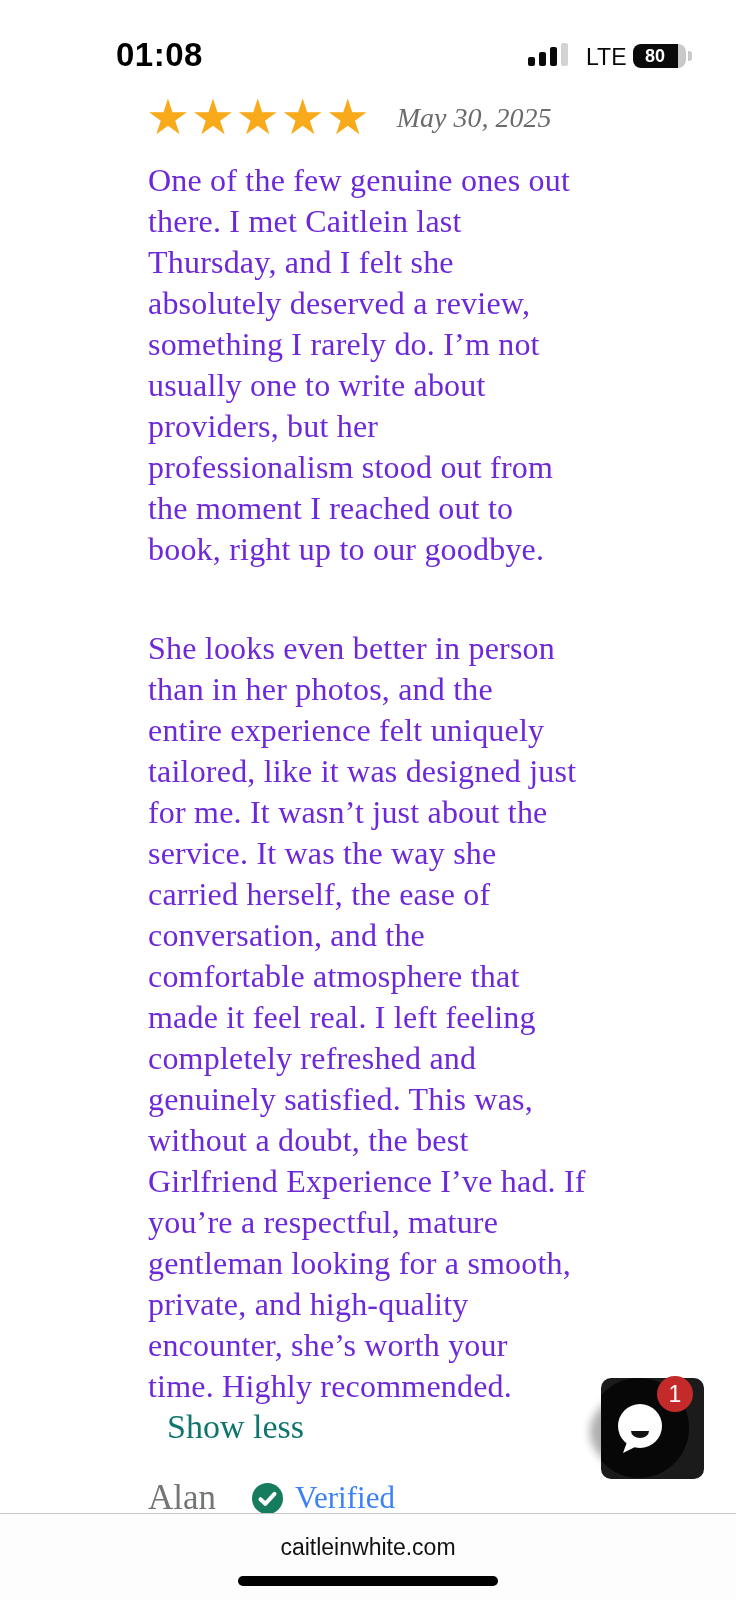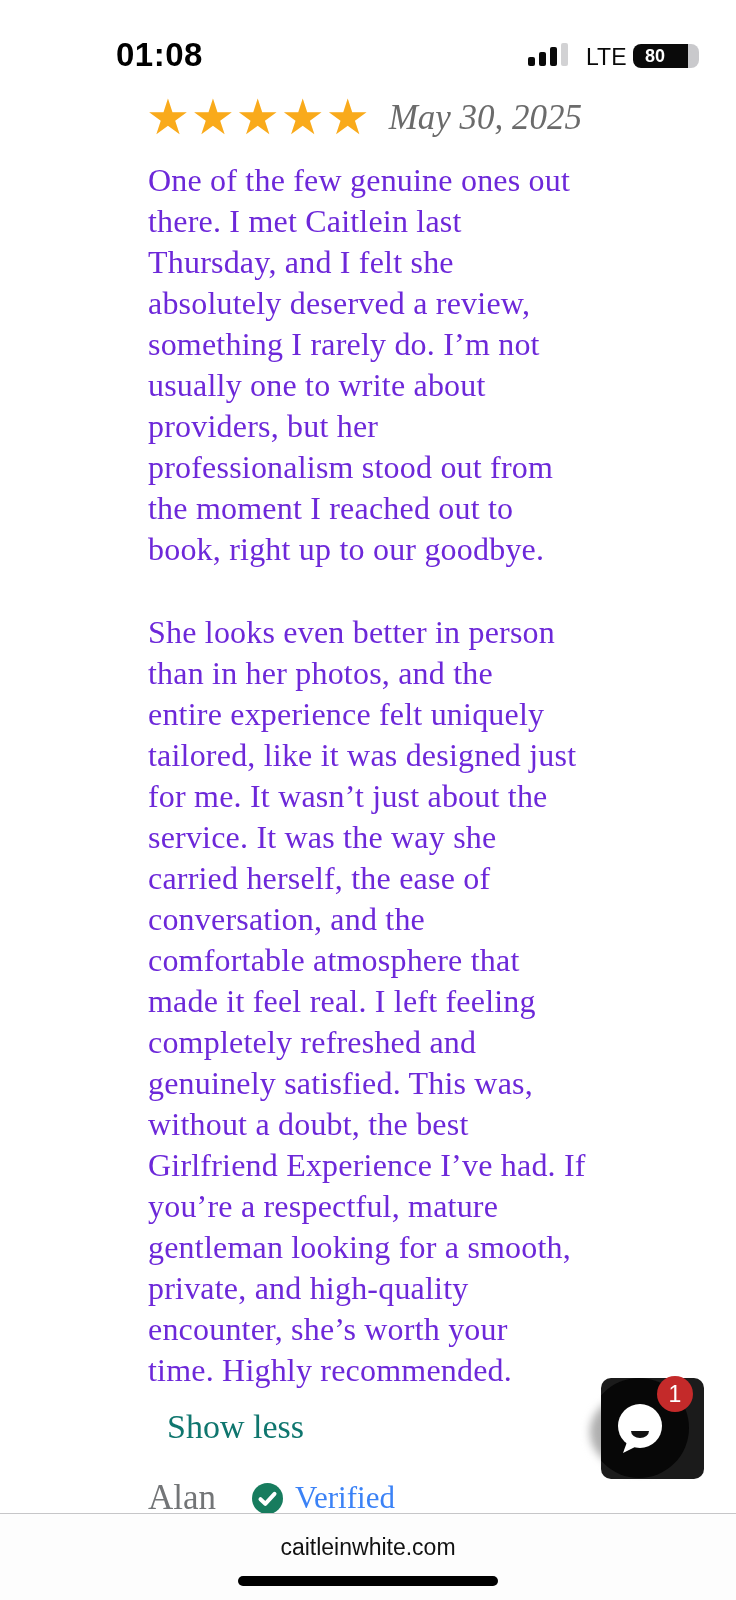--- a/index.html
+++ b/index.html
@@ -47,21 +47,21 @@
   .status-network {
     position: absolute;
     left: 570px; top: 44px;
     font-size: 23px;
     font-weight: 500;
     color: #0a0a0a;
   }
   .battery {
     position: absolute;
     left: 617px; top: 44px;
-    width: 66px; height: 24px;
+    width: 53px; height: 24px;
     border-radius: 8px;
     background: linear-gradient(to right, #0a0a0a 0 84%, #c9c9cc 84% 100%);
     overflow: hidden;
   }
   .battery-num {
     position: absolute;
     left: 0; top: 1px;
     width: 44px;
     text-align: center;
     font-size: 18px;
@@ -85,37 +85,37 @@
     align-items: center;
   }
   .stars {
     font-size: 49px;
     line-height: 52px;
     color: #F9AA1B;
     letter-spacing: 1px;
     white-space: nowrap;
   }
   .review-date {
-    margin-left: 18px;
+    margin-left: 26px;
     font-style: italic;
-    font-size: 35px;
+    font-size: 28px;
     color: #6b6b6b;
     white-space: nowrap;
   }
   .review-body {
     position: absolute;
     left: 148px; top: 160px;
     width: 450px;
     color: #6d28d9;
     font-size: 32px;
     line-height: 41px;
     letter-spacing: 0.2px;
   }
   .review-body p { white-space: pre-line; }
-  .review-body p + p { margin-top: 42px; }
+  .review-body p + p { margin-top: 58px; }
   .show-less {
     position: absolute;
     left: 167px; top: 1408px;
     font-size: 34px;
     color: #0f766e;
     background: none;
     border: none;
     font-family: "Liberation Serif", serif;
     cursor: pointer;
   }

